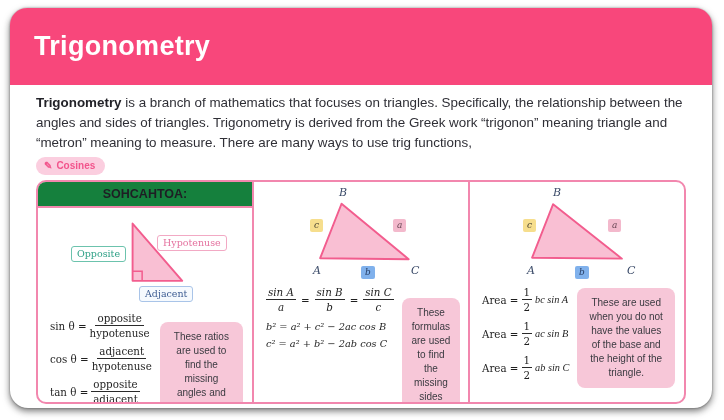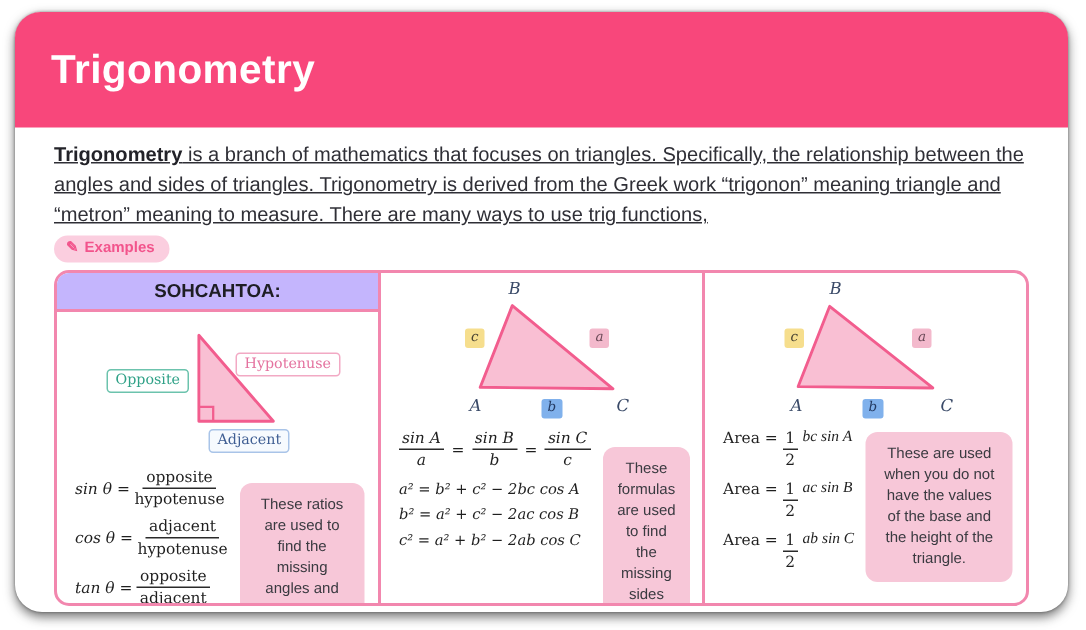--- a/index.html
+++ b/index.html
@@ -14,37 +14,37 @@
     box-shadow:0 3px 7px rgba(25,25,25,.6),0 0 2px rgba(25,25,25,.45);
   }
   .banner{
     height:77px;background:#F8477B;border-radius:17px 17px 0 0;
     display:flex;align-items:center;padding:0 24px;box-sizing:border-box;
   }
   .banner h1{
     margin:0;color:#ffffff;font-size:27px;font-weight:bold;letter-spacing:.3px;
   }
   .content{padding:8px 26px 0 26px;}
-  .intro{margin:0;font-size:13.4px;line-height:20px;color:#2F2F36;text-decoration:underline;}
+  .intro{margin:0;font-size:13.4px;line-height:20px;color:#2F2F36;}
   .intro strong{color:#222228;}
   .badge{
     display:inline-flex;align-items:center;gap:4px;margin:4px 0 5px 0;
     background:#FBCEDF;color:#F2548C;font-size:10px;font-weight:bold;
     padding:3px 10px 4px 8px;border-radius:11px;cursor:pointer;
   }
   .badge .pencil{font-size:10px;line-height:1;transform:rotate(0deg);}
   
   .trig-table{
     height:224px;border:2px solid #F287AE;border-radius:10px;overflow:hidden;
     display:flex;background:#fff;box-sizing:border-box;
   }
   .col{flex:1 1 0;min-width:0;display:flex;flex-direction:column;border-right:2px solid #F287AE;}
   .col:last-child{border-right:none;}
   .col-header{
-    height:24px;flex:0 0 24px;background:#c4b5fd;border-bottom:2px solid #F287AE;
+    height:24px;flex:0 0 24px;background:#15803d;border-bottom:2px solid #F287AE;
     display:flex;align-items:center;justify-content:center;
     font-size:12.5px;font-weight:600;color:#1E1E24;
   }
   .diagram{position:relative;height:96px;flex:0 0 96px;}
   .diagram svg{position:absolute;left:0;top:0;}
   .diag-label{
     position:absolute;font-family:"DejaVu Serif",serif;font-size:9.5px;
     background:#fff;border-radius:3px;padding:1px 5px;line-height:1.25;white-space:nowrap;
   }
   .lbl-opposite{color:#2FA187;border:1px solid #6CC3AD;}
@@ -60,24 +60,24 @@
   .vertex{
     position:absolute;font-family:"DejaVu Serif",serif;font-style:italic;
     font-size:11px;color:#3A4A68;line-height:1;
   }
   .formulas-row{display:flex;padding:8px 9px 0 12px;gap:8px;align-items:flex-start;}
   .math-stack{font-family:"DejaVu Serif",serif;color:#1F1F1F;flex:0 0 auto;}
   .frac{display:inline-flex;flex-direction:column;align-items:center;text-align:center;}
   .frac .num{padding:0 2px 1px 2px;border-bottom:1px solid #2a2a2a;}
   .frac .den{padding-top:1px;}
   .trig-line{display:flex;align-items:center;margin-bottom:6px;font-size:10.3px;}
-  .trig-line .lhs{margin-right:3px;white-space:nowrap;font-style:italic;}
+  .trig-line .lhs{margin-right:3px;white-space:nowrap;}
   .sine-rule{display:flex;align-items:center;gap:5px;font-size:10.3px;font-style:italic;margin-bottom:5px;}
   .cos-line{font-size:9.8px;font-style:italic;line-height:17px;white-space:nowrap;}
-  .area-line{display:flex;align-items:flex-start;font-size:10.3px;margin-bottom:7px;}
+  .area-line{display:flex;align-items:center;font-size:10.3px;margin-bottom:7px;}
   .area-line .pre{margin-right:3px;white-space:nowrap;}
   .area-line .post{margin-left:3px;font-style:italic;white-space:nowrap;font-family:Liberation Serif, serif;}
   .note{
     background:#F7C7D8;border-radius:8px;padding:8px 9px;font-size:10px;
     line-height:1.4;color:#3A3A40;text-align:center;flex:1 1 auto;font-weight:500;
   }
   .note-c1{margin-top:10px;}
   .note-c2{margin-top:12px;}
   .right-block{flex:1 1 auto;display:flex;flex-direction:column;min-width:0;}
   .note-c3{margin-top:2px;flex:0 0 auto;}
@@ -90,21 +90,21 @@
   <div class="banner">
     <h1>Trigonometry</h1>
   </div>
 
   <div class="content">
 
     <p class="intro"><strong>Trigonometry</strong><span> is a branch of mathematics that focuses on triangles.  Specifically,  the relationship between the angles and sides of triangles. Trigonometry is derived from the Greek work “trigonon” meaning triangle and “metron” meaning to measure. There are many ways to use trig functions,</span></p>
 
     <div class="badge">
       <span class="pencil">✎</span>
-      <span>Examples</span>
+      <span>Cosines</span>
     </div>
 
     <div class="trig-table">
 
       <div class="col">
         <div class="col-header">SOHCAHTOA:</div>
 
         <div class="diagram">
           <svg width="100%" height="96" viewBox="0 0 224 96">
             <polygon points="99,14 99,74 151,74" fill="#F9BFD3" stroke="#F25D8E" stroke-width="2" stroke-linejoin="round"></polygon>
@@ -168,21 +168,20 @@
               <span class="frac">
                 <span class="num">sin B</span>
                 <span class="den">b</span>
               </span>
               <span>=</span>
               <span class="frac">
                 <span class="num">sin C</span>
                 <span class="den">c</span>
               </span>
             </div>
-            <div class="cos-line">a² = b² + c² − 2bc cos A</div>
             <div class="cos-line">b² = a² + c² − 2ac cos B</div>
             <div class="cos-line">c² = a² + b² − 2ab cos C</div>
           </div>
           <div class="note note-c2">These formulas are used to find the missing sides and angles of non-right triangles.</div>
         </div>
       </div>
 
       <div class="col">
 
         <div class="diagram">

